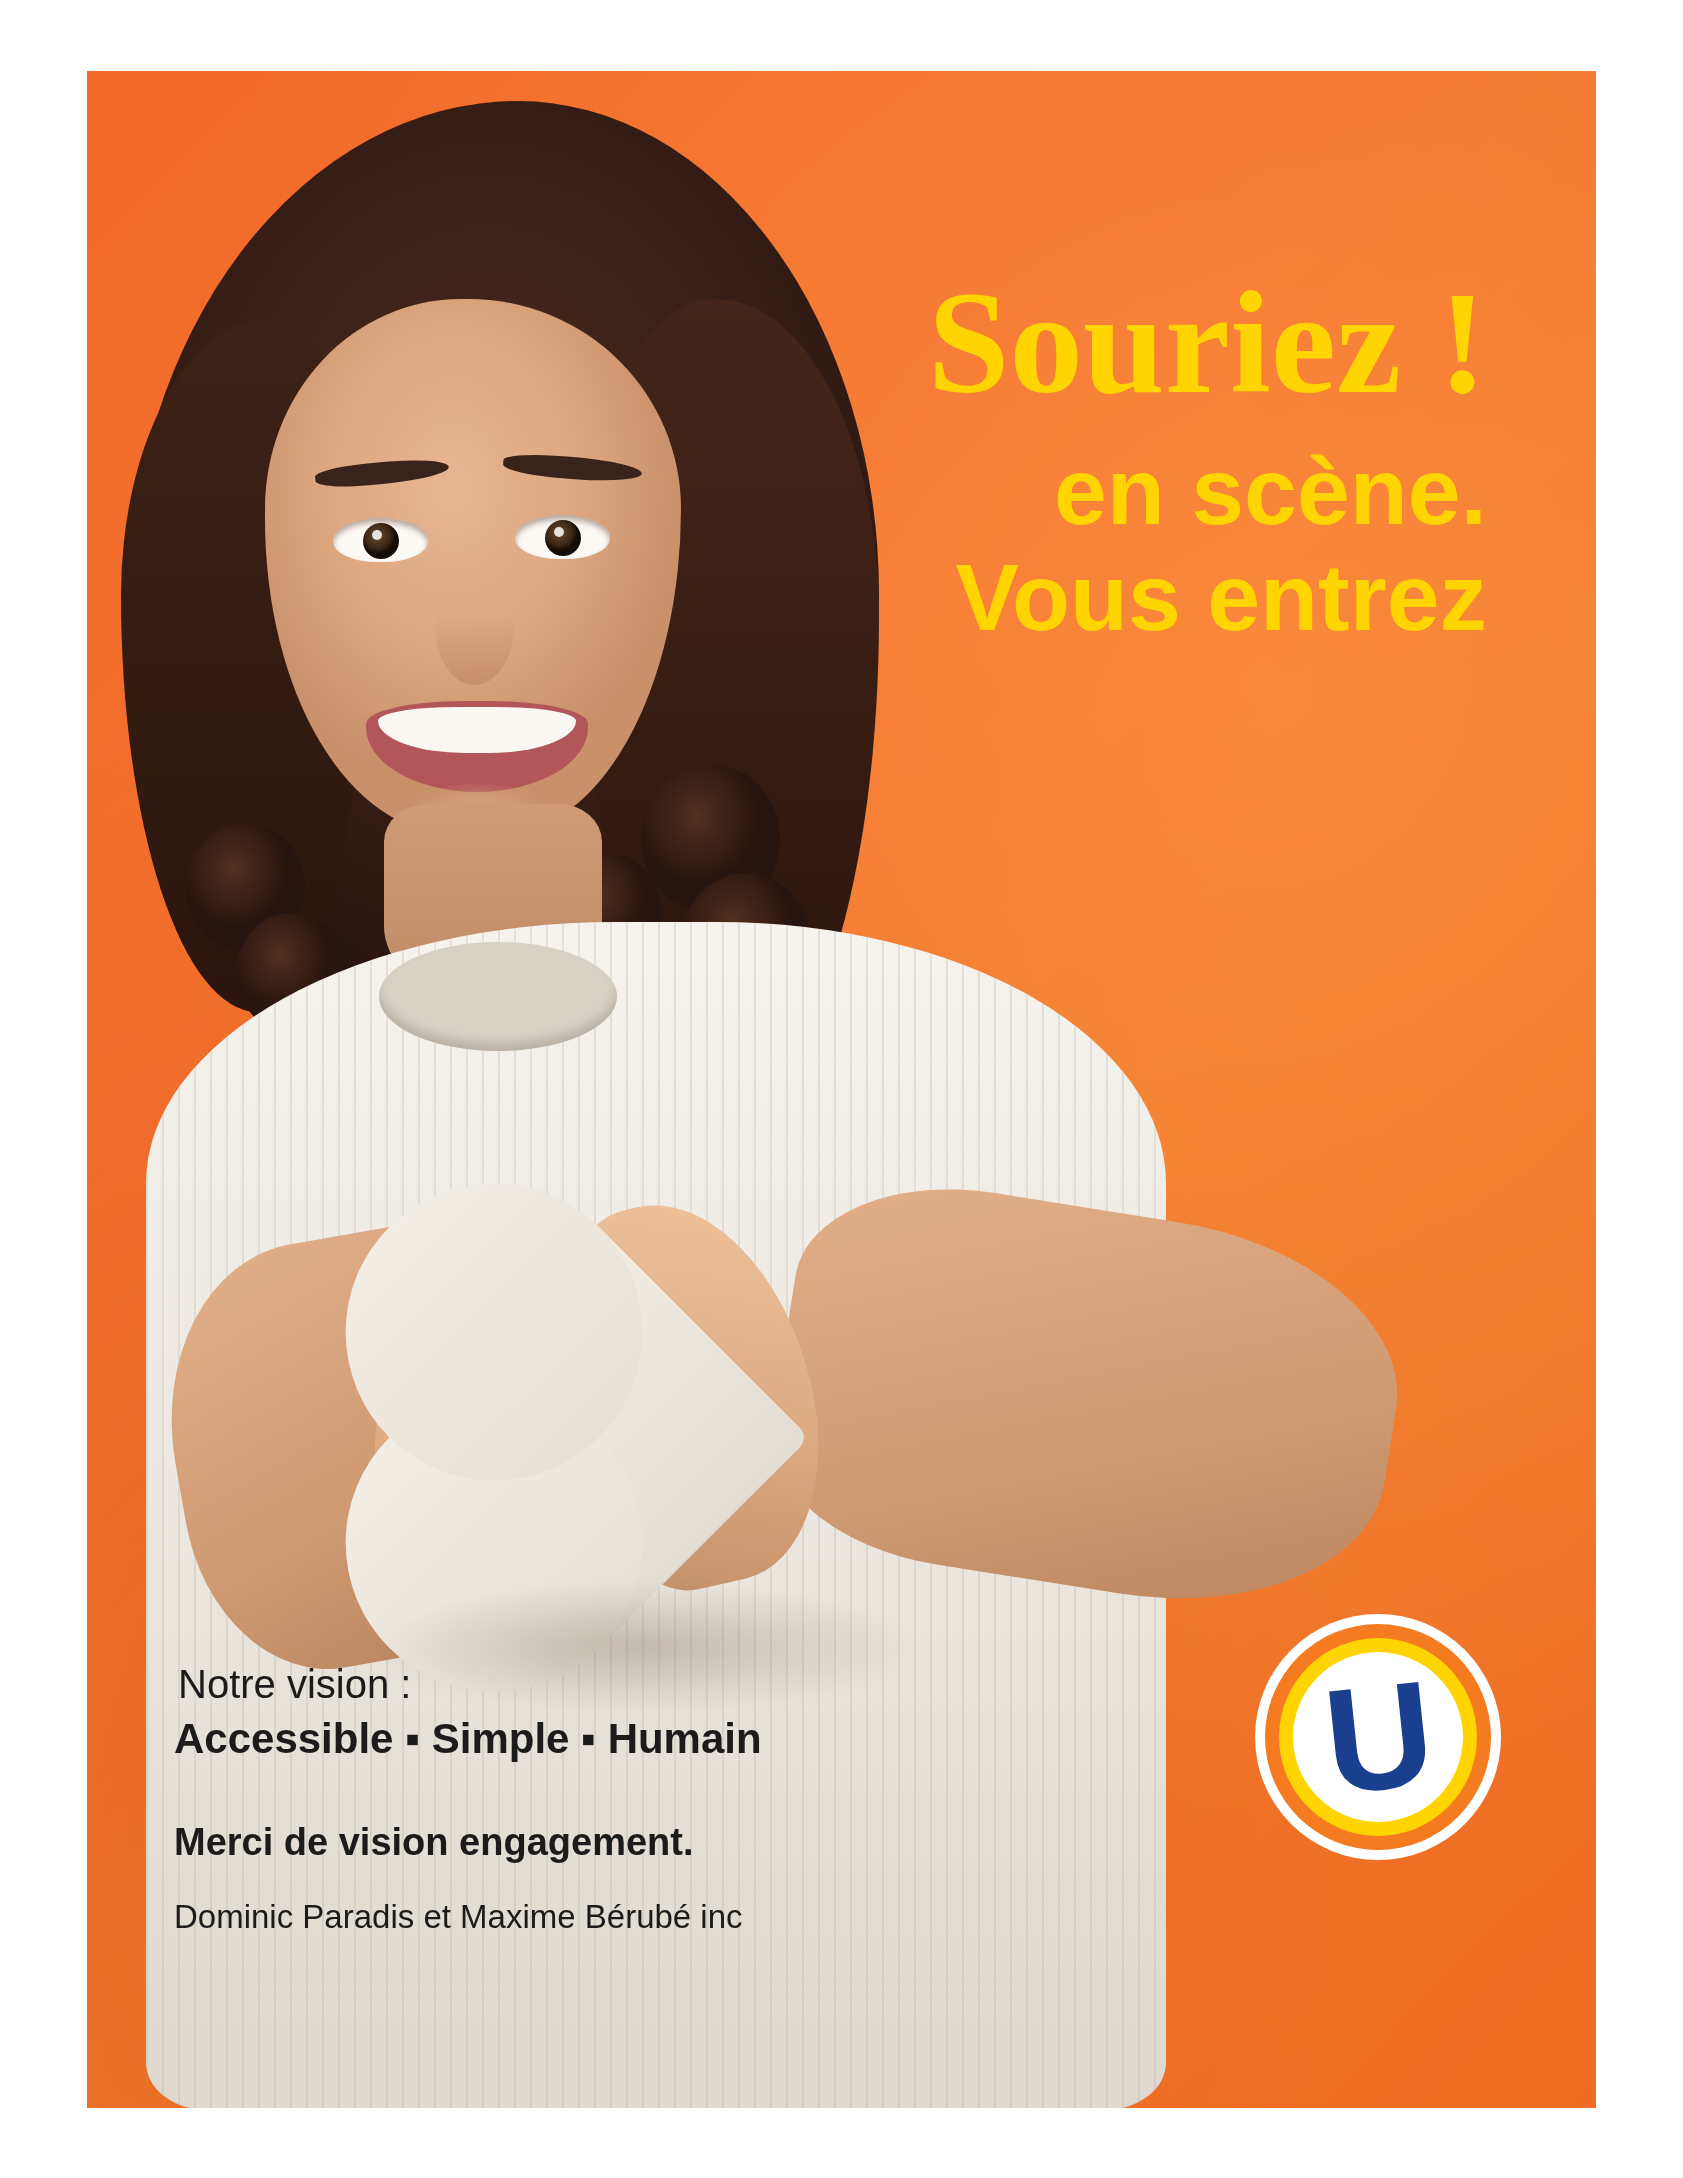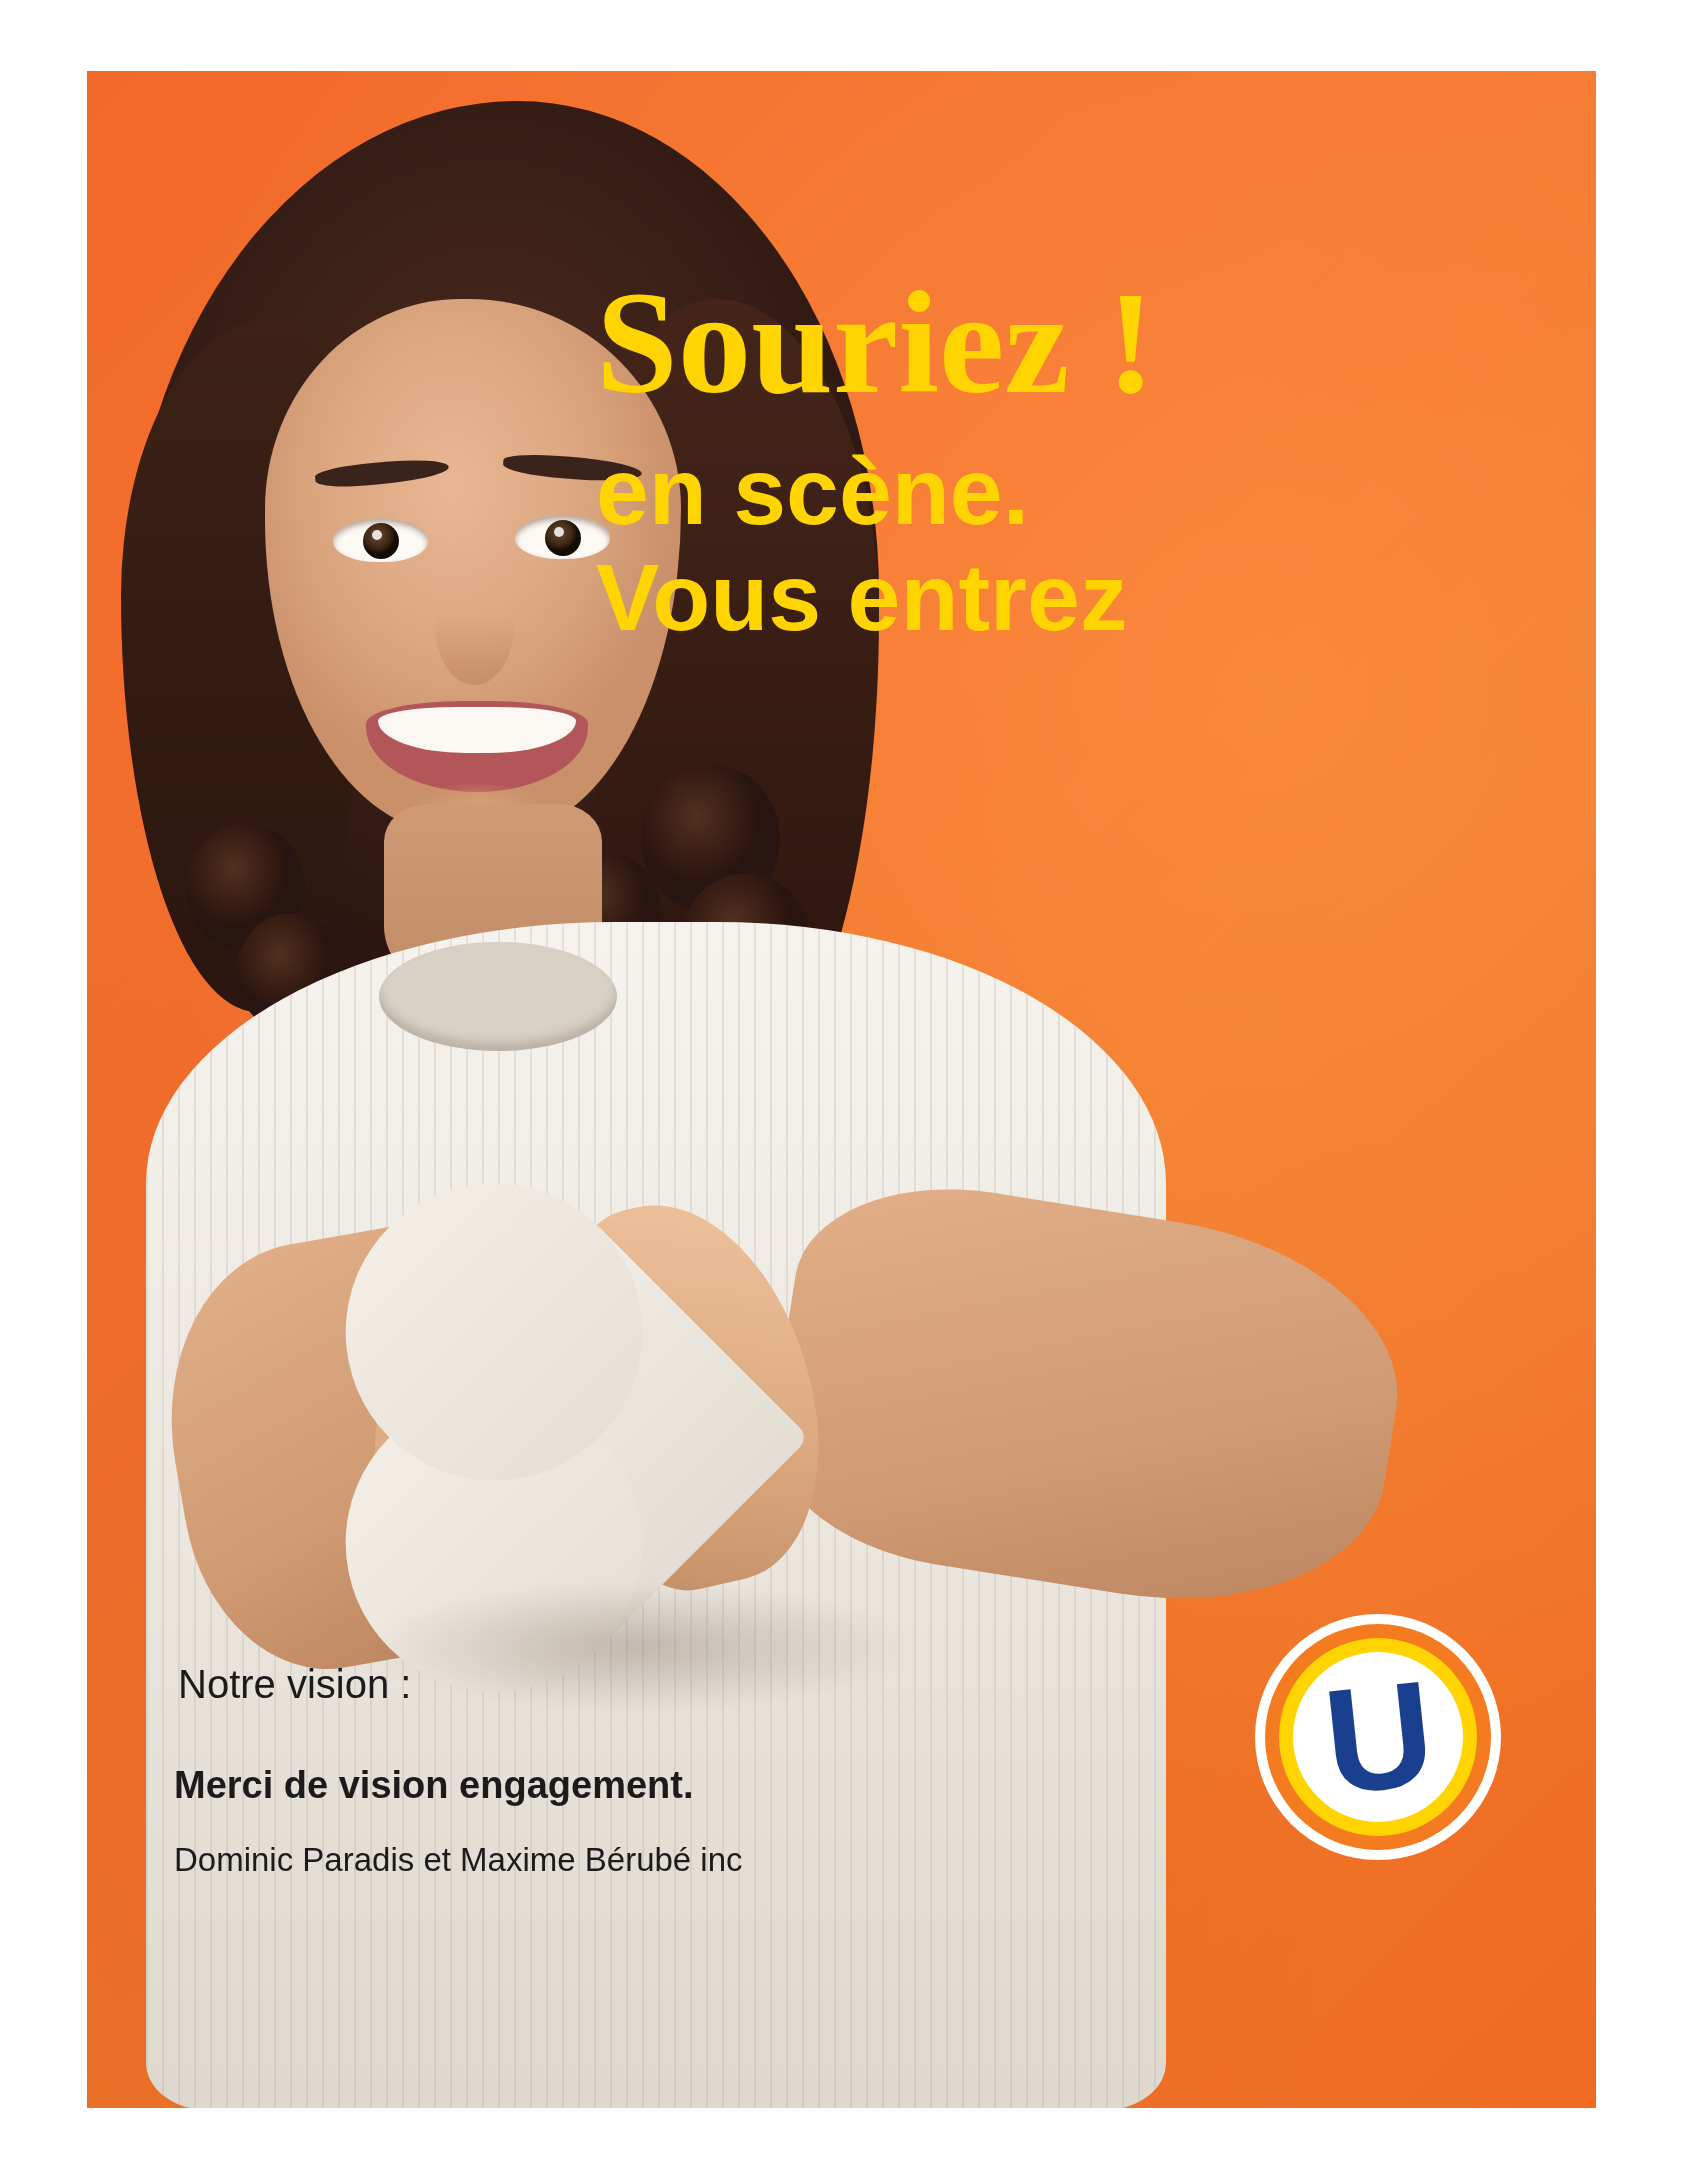--- a/index.html
+++ b/index.html
@@ -272,20 +272,21 @@
     background: linear-gradient(90deg, rgba(242,110,40,0) 0%, rgba(242,110,40,0.0) 30%, rgba(242,110,40,0.0) 55%, rgba(242,110,40,0.0) 100%);
     pointer-events: none;
   }
 
   
   .headline {
     position: absolute;
     right: 109px;
     top: 198px;
     width: 891px;
+    text-align: right;
   }
   .headline-main {
     font-family: "Liberation Serif", "DejaVu Serif", serif;
     font-weight: bold;
     font-size: 147px;
     line-height: 1.0;
     color: #ffd400;
     letter-spacing: 0px;
     margin: 0;
     white-space: nowrap;
@@ -432,20 +433,21 @@
     <div class="headline">
       <p class="headline-main">Souriez !</p>
       <p class="headline-sub">
         <span>en scène.</span>
         <span>Vous entrez</span>
       </p>
     </div>
 
     <div class="copy">
       <p class="vision-label">Notre vision :</p>
+      <p class="vision-values">Accessible ▪ Simple ▪ Humain</p>
       <p class="thanks">Merci de vision engagement.</p>
       <p class="signature">Dominic Paradis et Maxime Bérubé inc</p>
     </div>
 
     <div class="logo">
       <div class="logo-ring-white"></div>
       <div class="logo-ring-orange"></div>
       <div class="logo-ring-yellow"></div>
       <div class="logo-inner-white"></div>
       <div class="logo-u">U</div>

